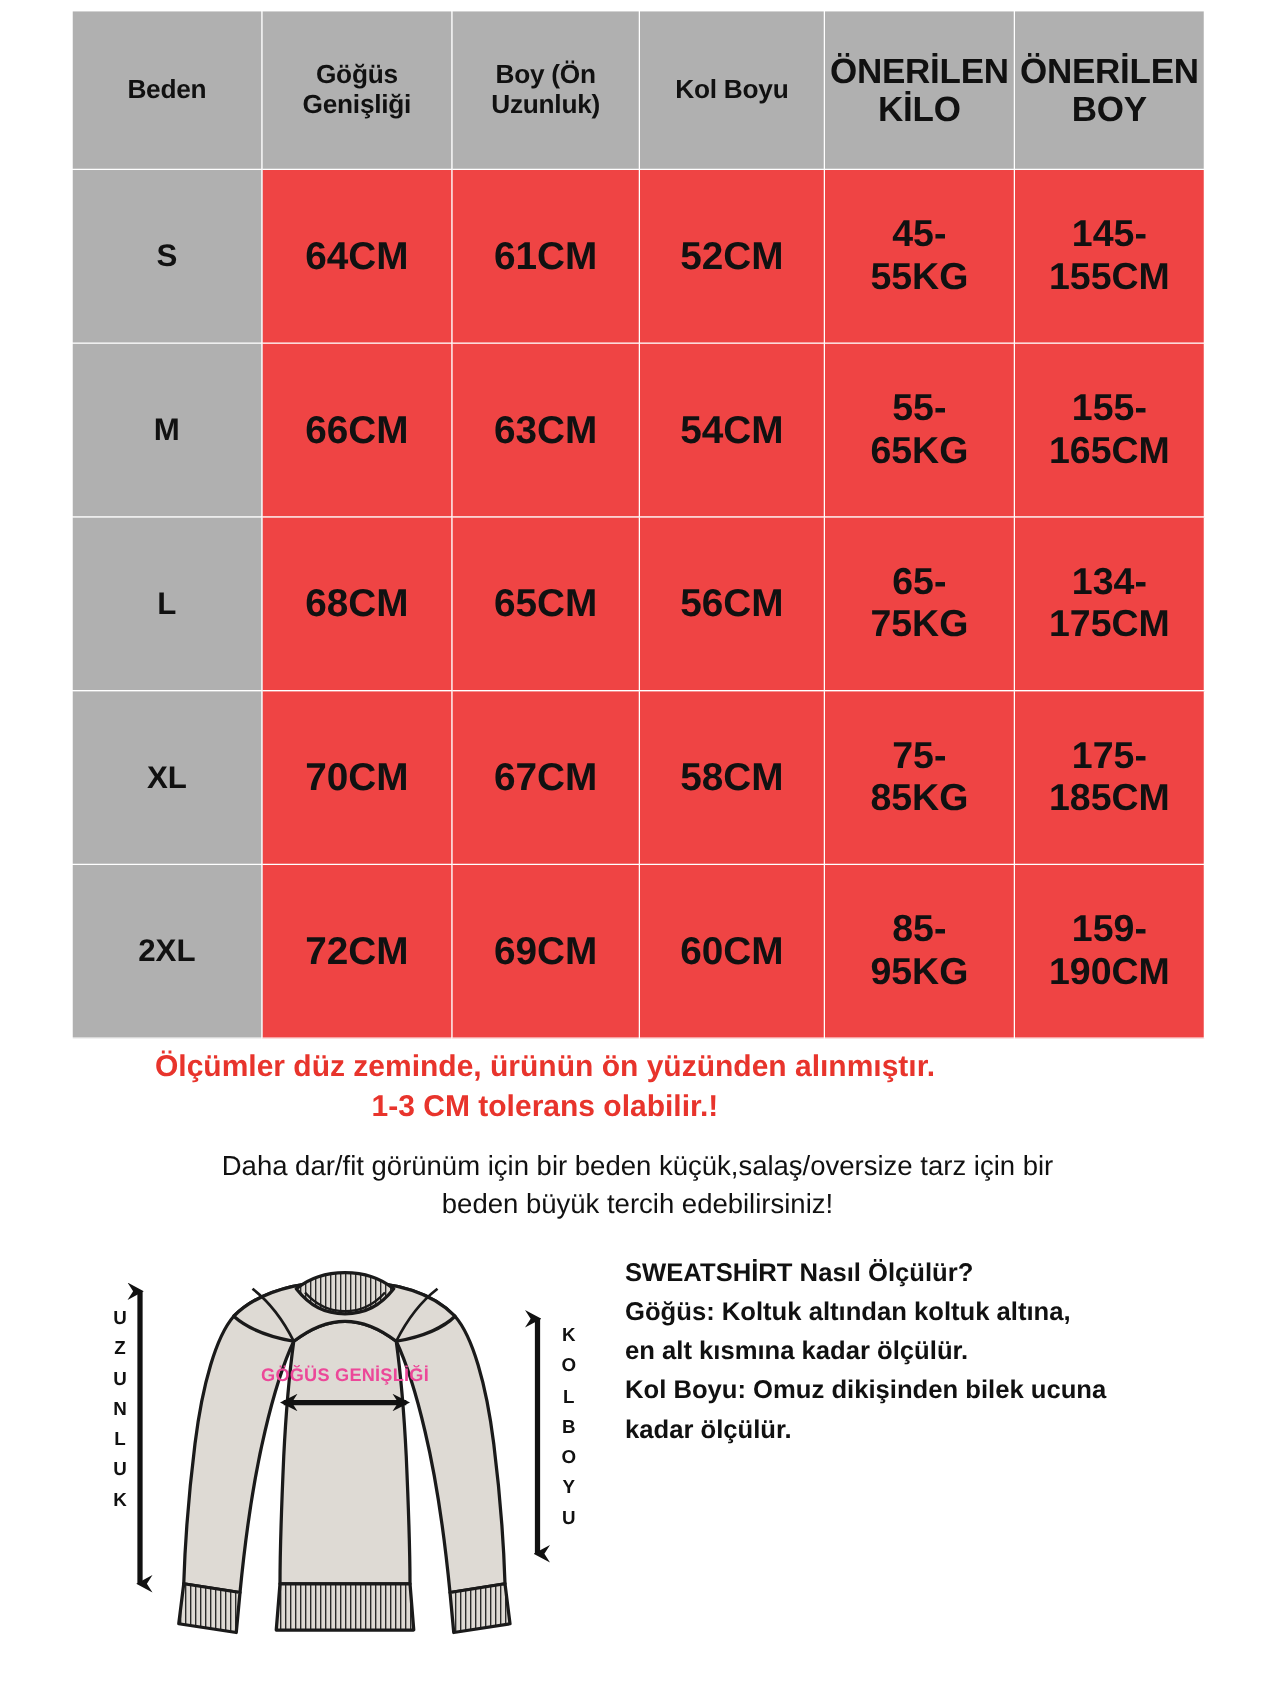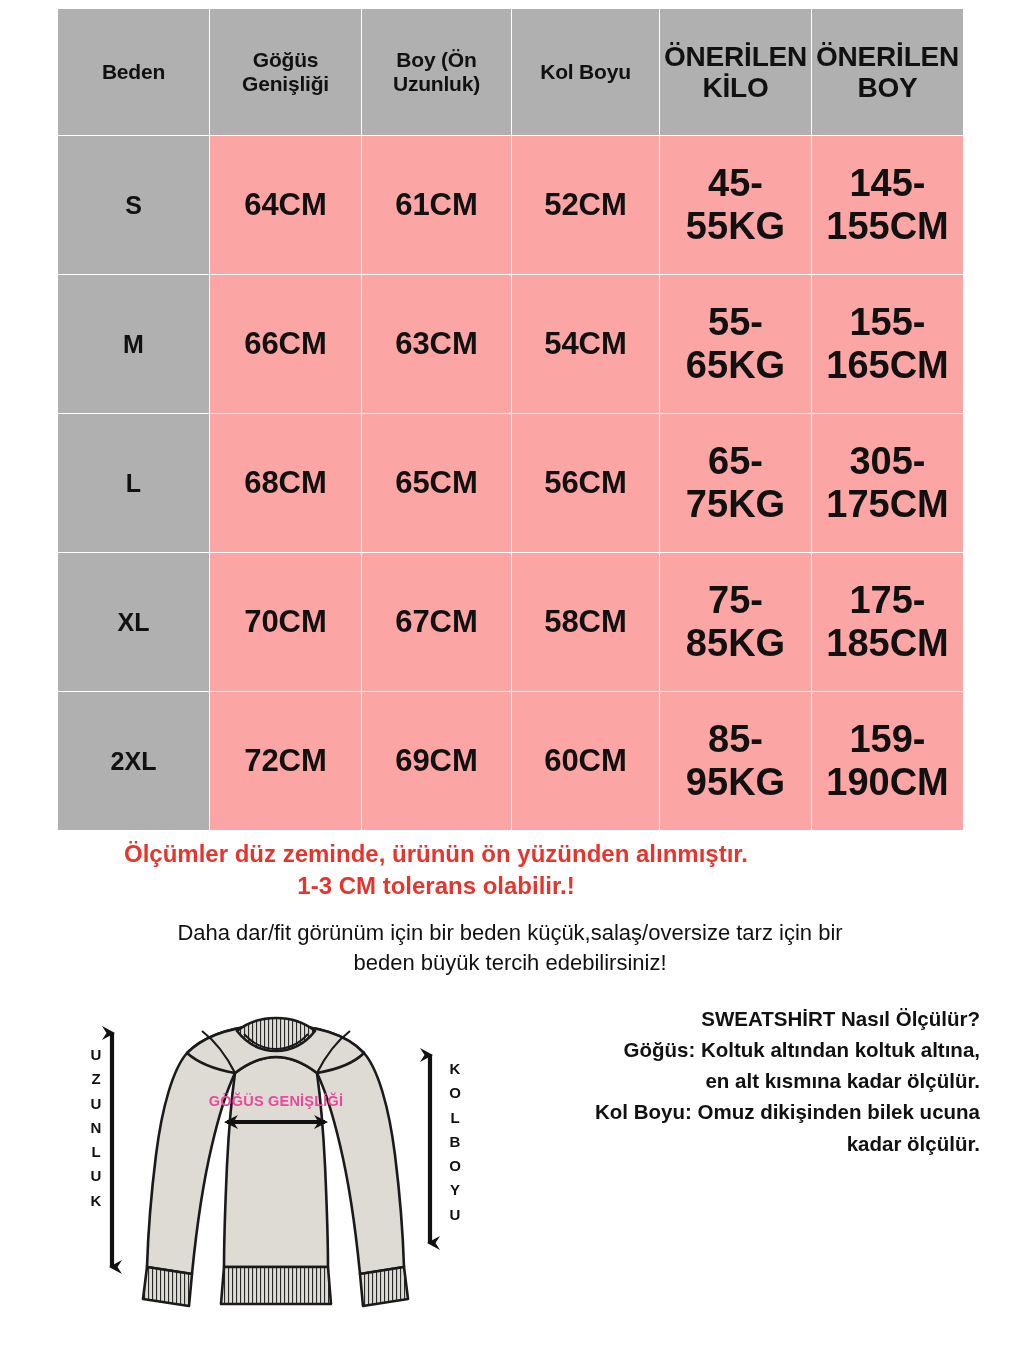--- a/index.html
+++ b/index.html
@@ -47,30 +47,30 @@
   table.size-table thead th {
     background: #b0b0b0;
     height: 122px;
     font-size: 21px;
     letter-spacing: -0.2px;
   }
   table.size-table thead th.hdr-narrow {
     font-size: 28px;
   }
   table.size-table tbody td {
-    background: #fca5a5;
+    background: #ef4444;
     height: 134px;
     font-size: 31px;
   }
   table.size-table tbody td.size-cell {
     background: #b0b0b0;
     font-size: 25px;
   }
   table.size-table tbody td.two-line {
-    font-size: 38px;
+    font-size: 30px;
   }
   .brk { display: block; }
 
   
   .red-note {
     position: absolute;
     left: 0;
     top: 838px;
     width: 872px;
     text-align: center;
@@ -110,21 +110,21 @@
     width: 420px;
     height: 325px;
   }
   .diagram svg { display: block; }
 
   .howto {
     position: absolute;
     left: 500px;
     top: 8px;
     width: 480px;
-    text-align: right;
+    text-align: left;
     font-size: 20.5px;
     font-weight: bold;
     color: #111111;
     line-height: 1.52;
   }
   .howto span { display: block; }
 </style>
 </head>
 <body>
 
@@ -196,21 +196,21 @@
       <tr>
         <td class="size-cell">L</td>
         <td>68CM</td>
         <td>65CM</td>
         <td>56CM</td>
         <td class="two-line">
           <span class="brk">65-</span>
           <span class="brk">75KG</span>
         </td>
         <td class="two-line">
-          <span class="brk">305-</span>
+          <span class="brk">134-</span>
           <span class="brk">175CM</span>
         </td>
       </tr>
       <tr>
         <td class="size-cell">XL</td>
         <td>70CM</td>
         <td>67CM</td>
         <td>58CM</td>
         <td class="two-line">
           <span class="brk">75-</span>

